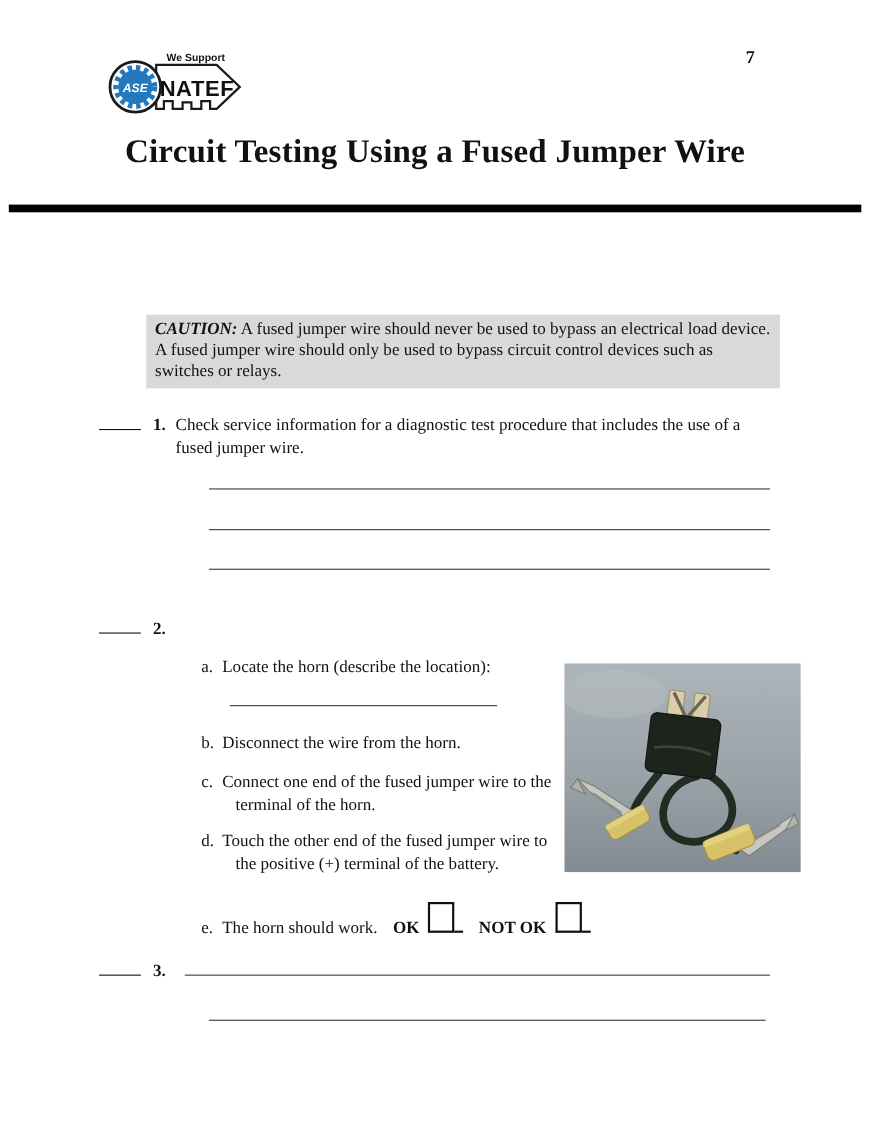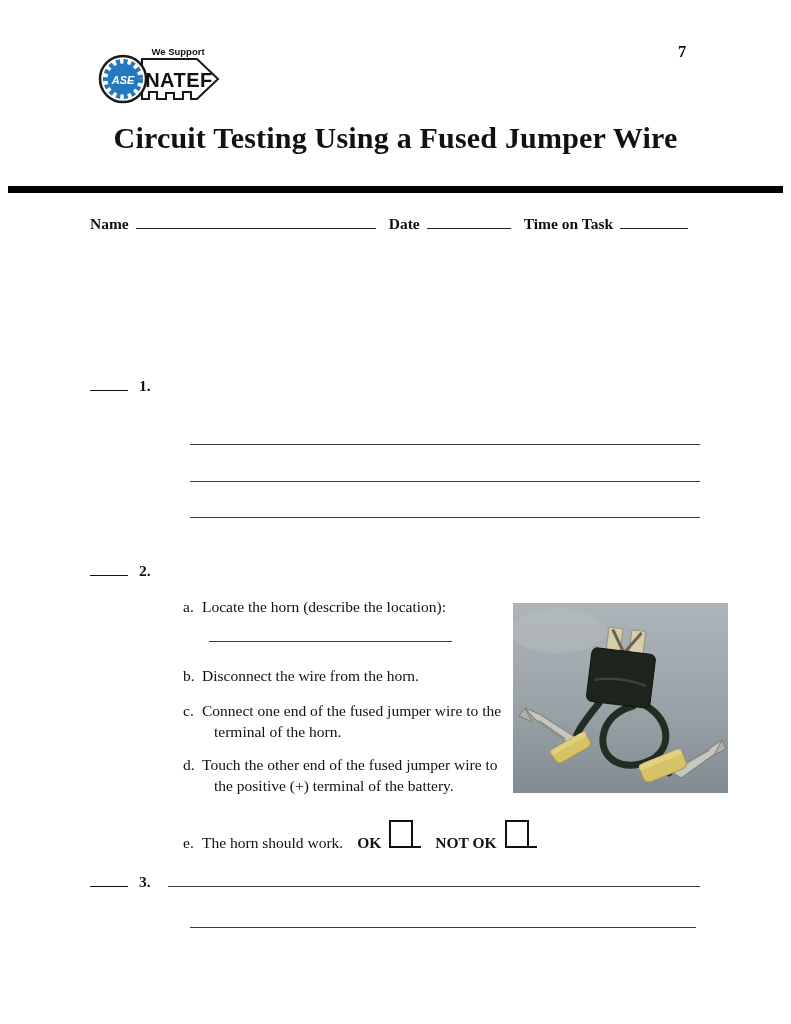--- a/index.html
+++ b/index.html
@@ -57,34 +57,31 @@
       <text x="81" y="43" font-family="Liberation Sans, sans-serif" font-size="20" font-weight="bold" letter-spacing="0.5" fill="#111111" text-anchor="middle">NATEF</text>
     </svg>
   </div>
 
   <div class="pagenum">7</div>
 
   <h1 class="title">Circuit Testing Using a Fused Jumper Wire</h1>
 
   <div class="rule"></div>
 
-  <div class="formrow" style="left:90px; top:214px; width:610px;">
-    <span class="lab">Name</span>
-    <span class="fline" style="width:240px;"></span>
-    <span class="lab" style="margin-left:13px;">Date</span>
-    <span class="fline" style="width:84px;"></span>
-    <span class="lab" style="margin-left:13px;">Time on Task</span>
-    <span class="fline" style="width:68px;"></span>
-  </div>
 
 
+  <div class="caution">
+    <b style="font-style:italic;">CAUTION:</b>
+    <span>A fused jumper wire should never be used to bypass an electrical load device.  A fused jumper wire should only be used to bypass circuit control devices such as switches or relays.</span>
+  </div>
 
   <div class="steprow" style="left:90px; top:375px;">
     <span class="checkline"></span>
     <span class="stepnum">1.</span>
+    <div style="width:535px;">Check service information for a diagnostic test procedure that includes the use of a fused jumper wire.</div>
   </div>
   <div class="hline" style="left:190px; top:444px; width:510px;"></div>
   <div class="hline" style="left:190px; top:481px; width:510px;"></div>
   <div class="hline" style="left:190px; top:517px; width:510px;"></div>
 
   <div class="steprow" style="left:90px; top:560px;">
     <span class="checkline"></span>
     <span class="stepnum">2.</span>
   </div>
 

